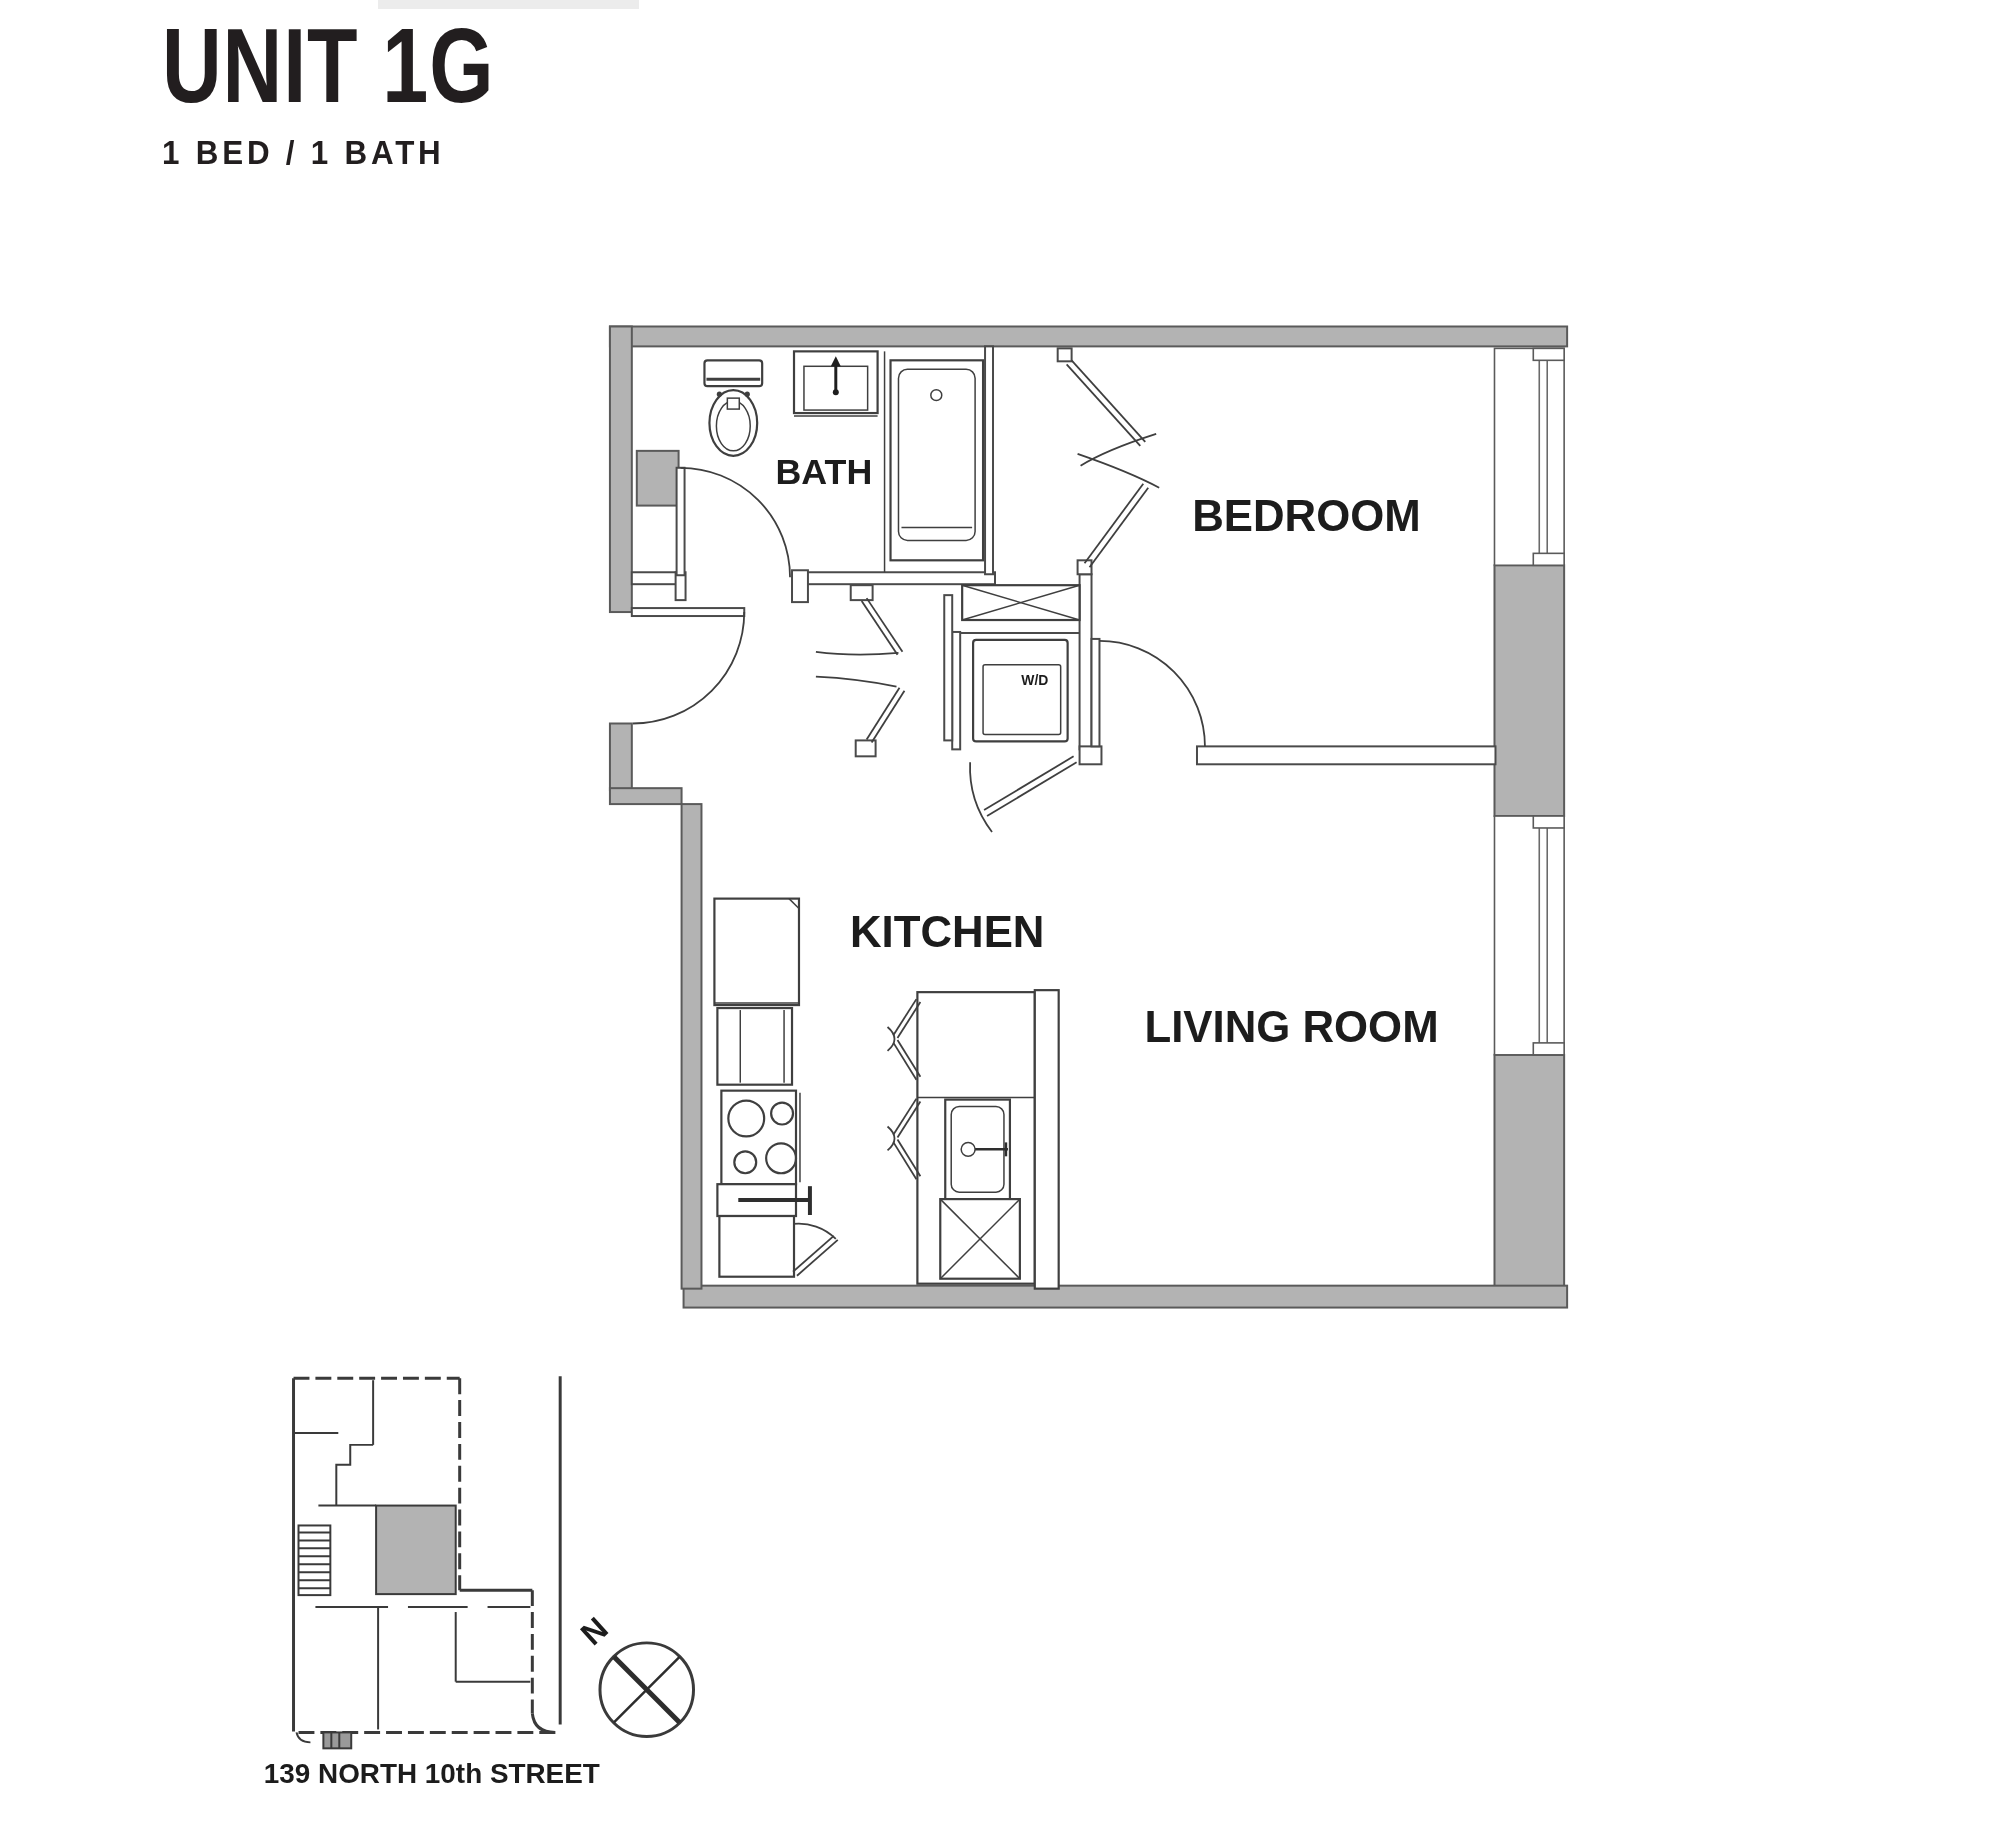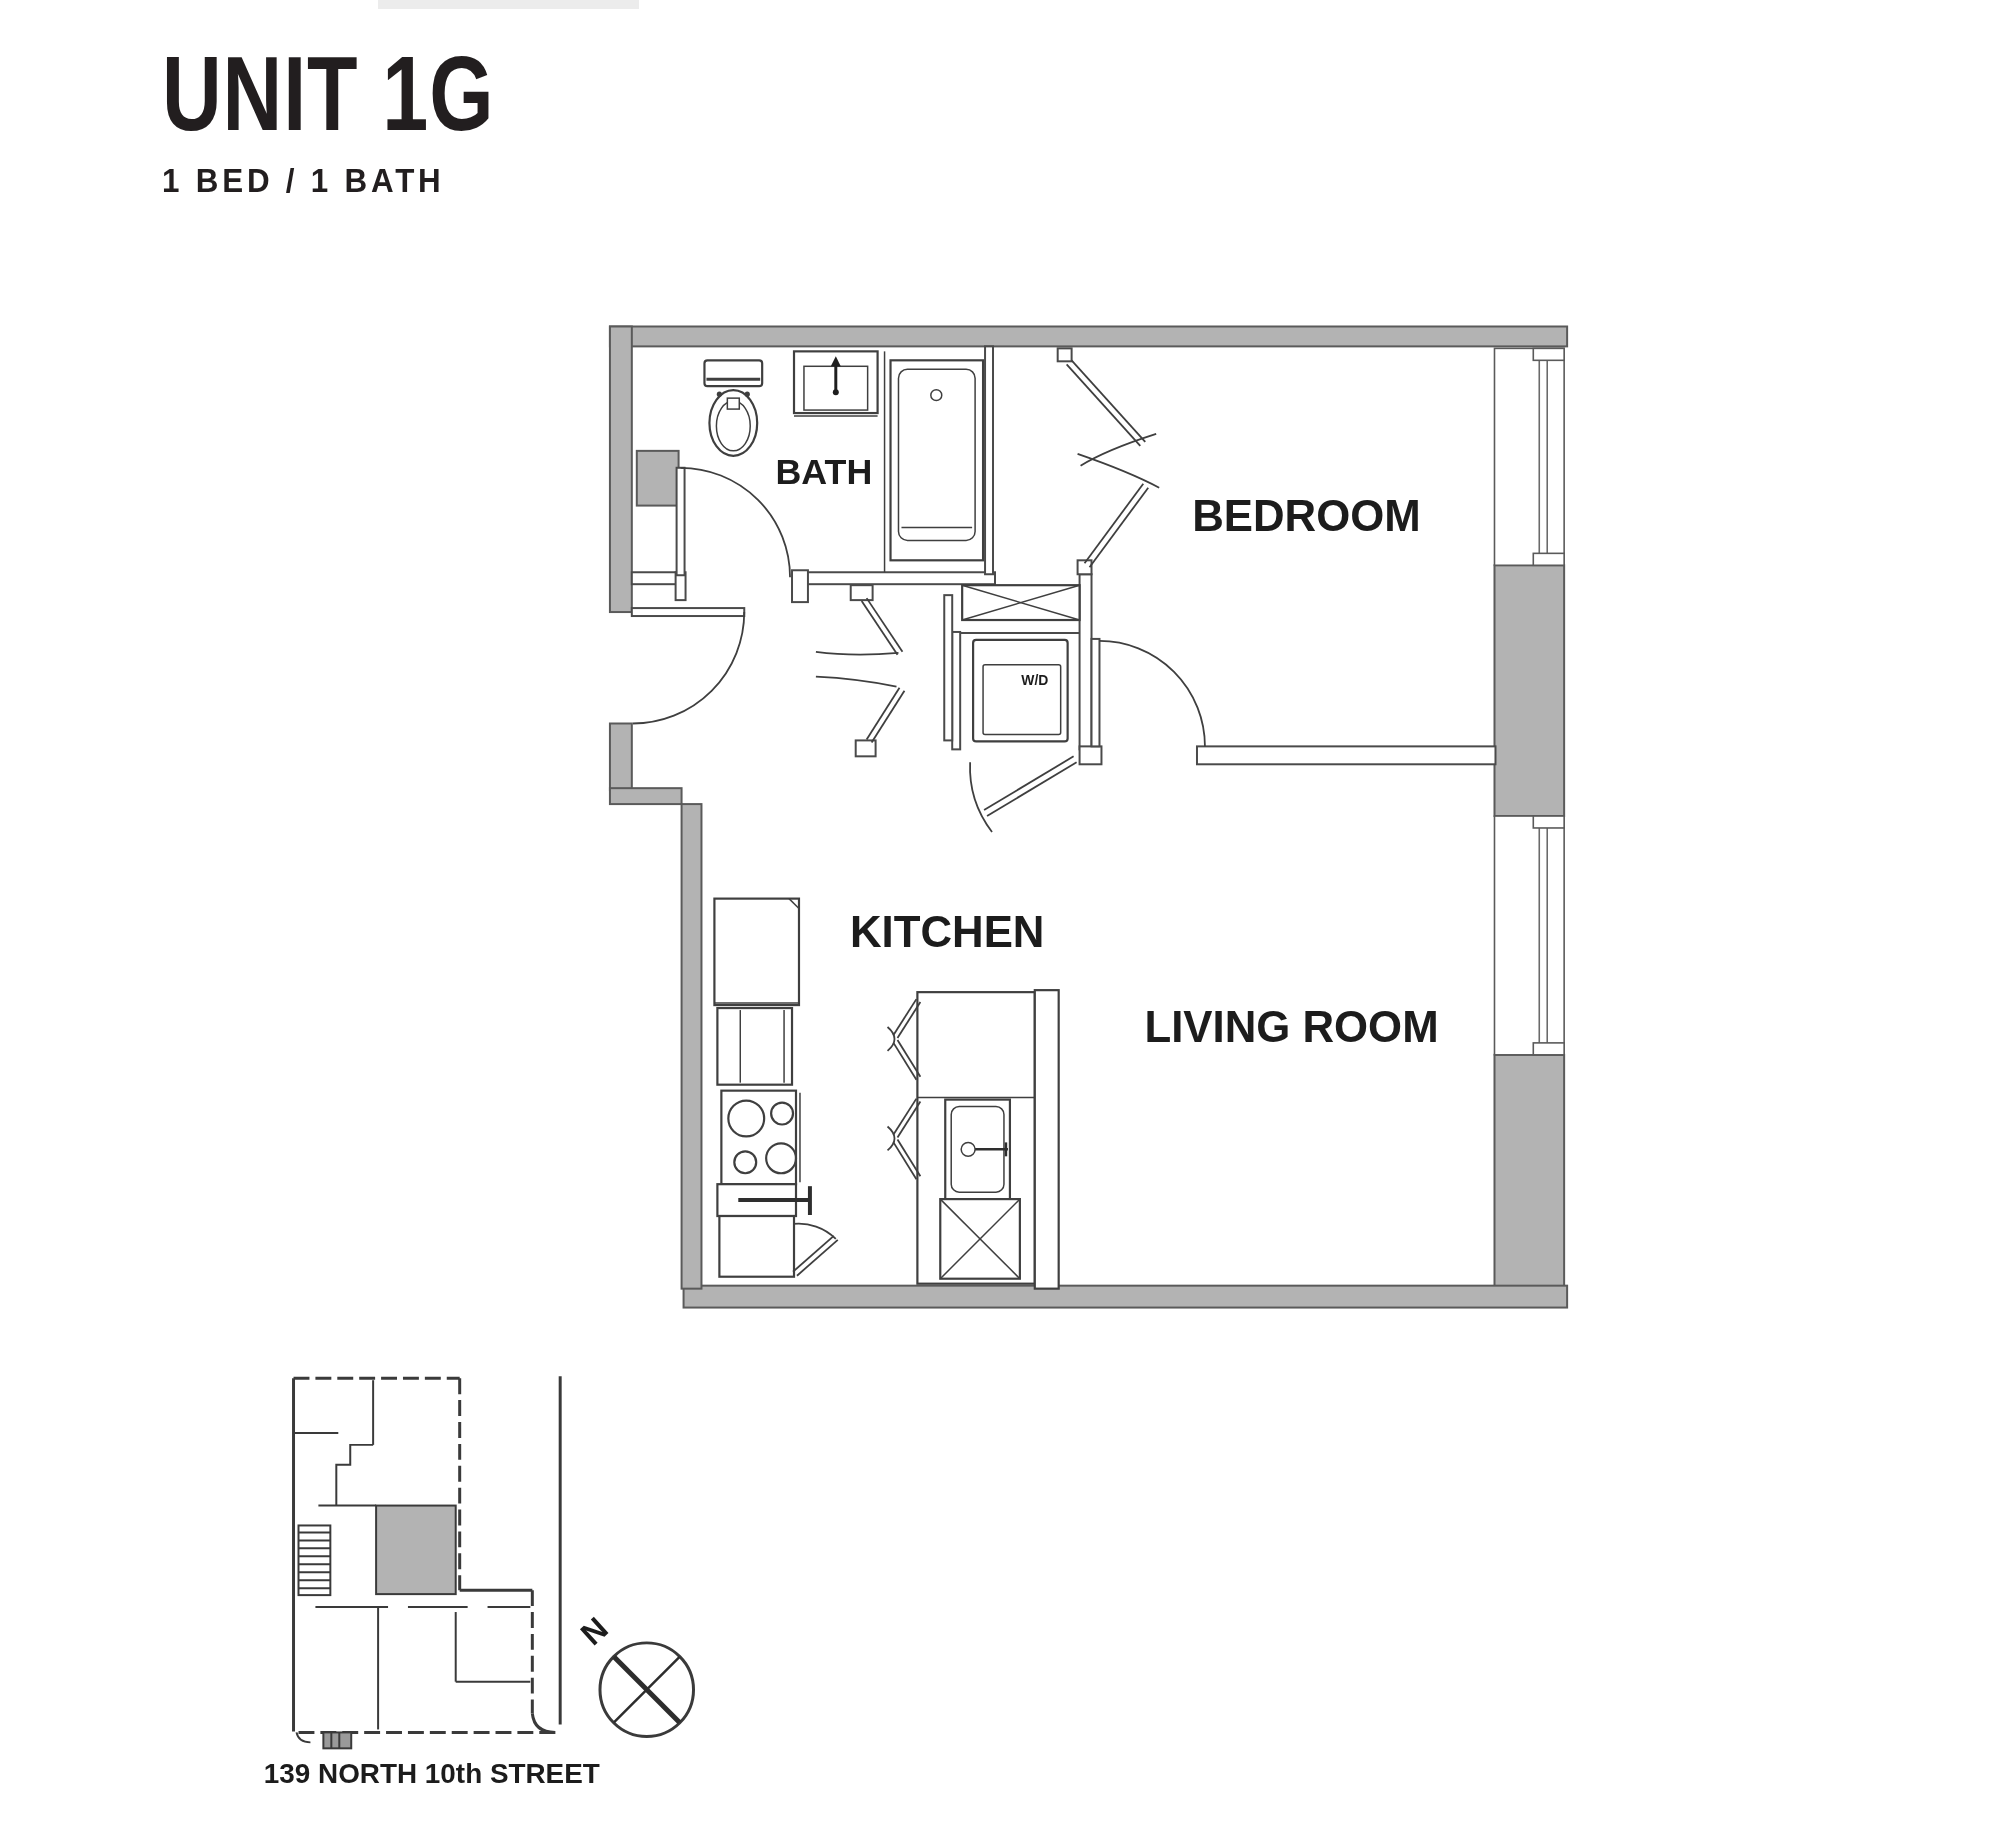--- a/index.html
+++ b/index.html
@@ -1,19 +1,19 @@
 <!DOCTYPE html>
 <html><head>
 <meta charset="utf-8">
 <style>
   html,body{margin:0;padding:0;background:#ffffff;}
   #page{position:relative;width:1990px;height:1843px;background:#ffffff;overflow:hidden;
         font-family:"Liberation Sans",sans-serif;}
   #crop-strip{position:absolute;left:378px;top:0;width:261px;height:9px;background:#ececec;}
-  #title-block{position:absolute;left:162px;top:14px;color:#221e1f;margin-top:28px;}
+  #title-block{position:absolute;left:162px;top:14px;color:#221e1f;}
   .title{font-size:94px;font-weight:700;letter-spacing:1px;line-height:1;
          display:inline-block;transform:scaleX(.88) scaleY(1.12);transform-origin:left top;
          white-space:nowrap;}
   .subtitle{margin-top:26px;font-size:33px;font-weight:700;letter-spacing:4px;
             display:inline-block;transform:scaleX(.95);transform-origin:left top;white-space:nowrap;}
   svg{position:absolute;left:0;top:0;}
   .wall{fill:#b3b3b3;stroke:#5a5a5a;stroke-width:2;}
   .iwall{fill:#ffffff;stroke:#4a4a4a;stroke-width:2;}
   .winbg{fill:#ffffff;stroke:#5a5a5a;stroke-width:1.6;}
   .fix{fill:none;stroke:#3f3f3f;stroke-width:2.2;}

